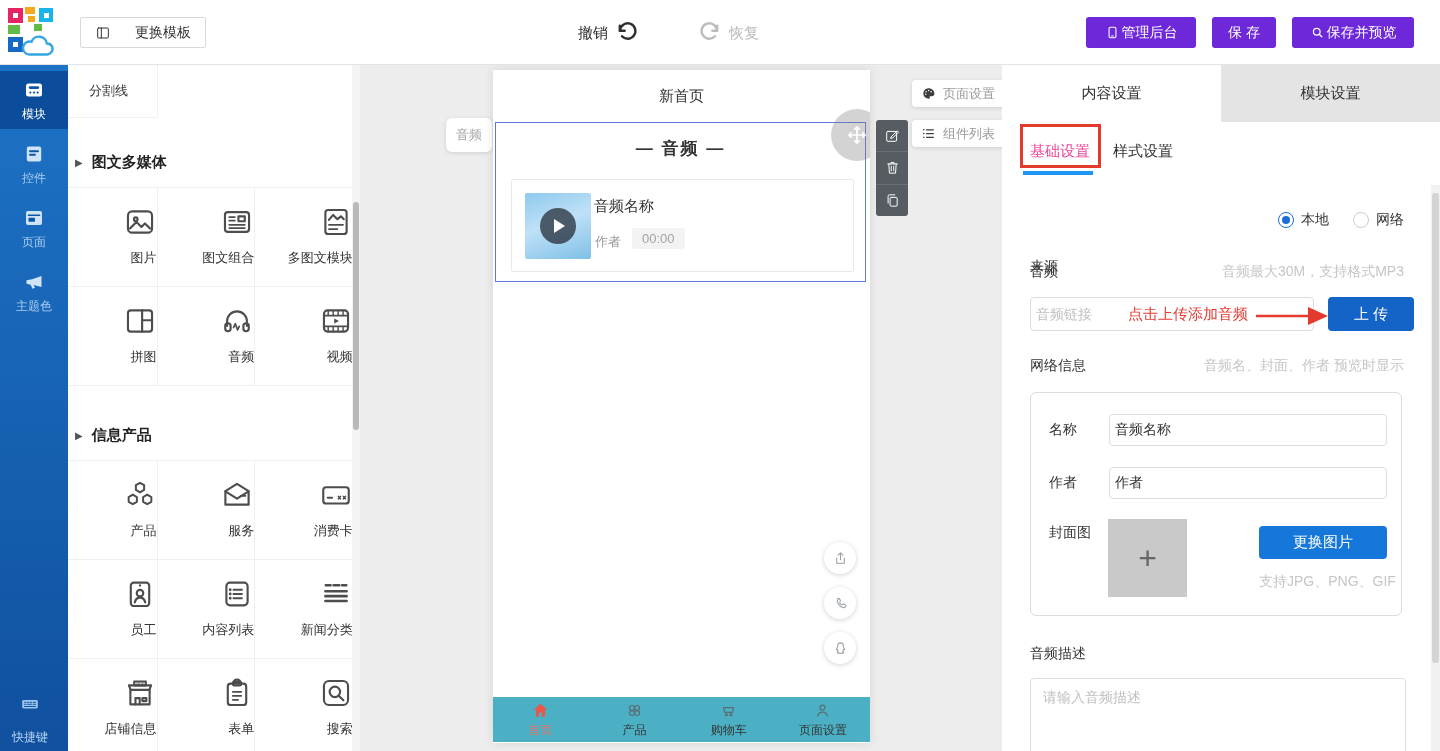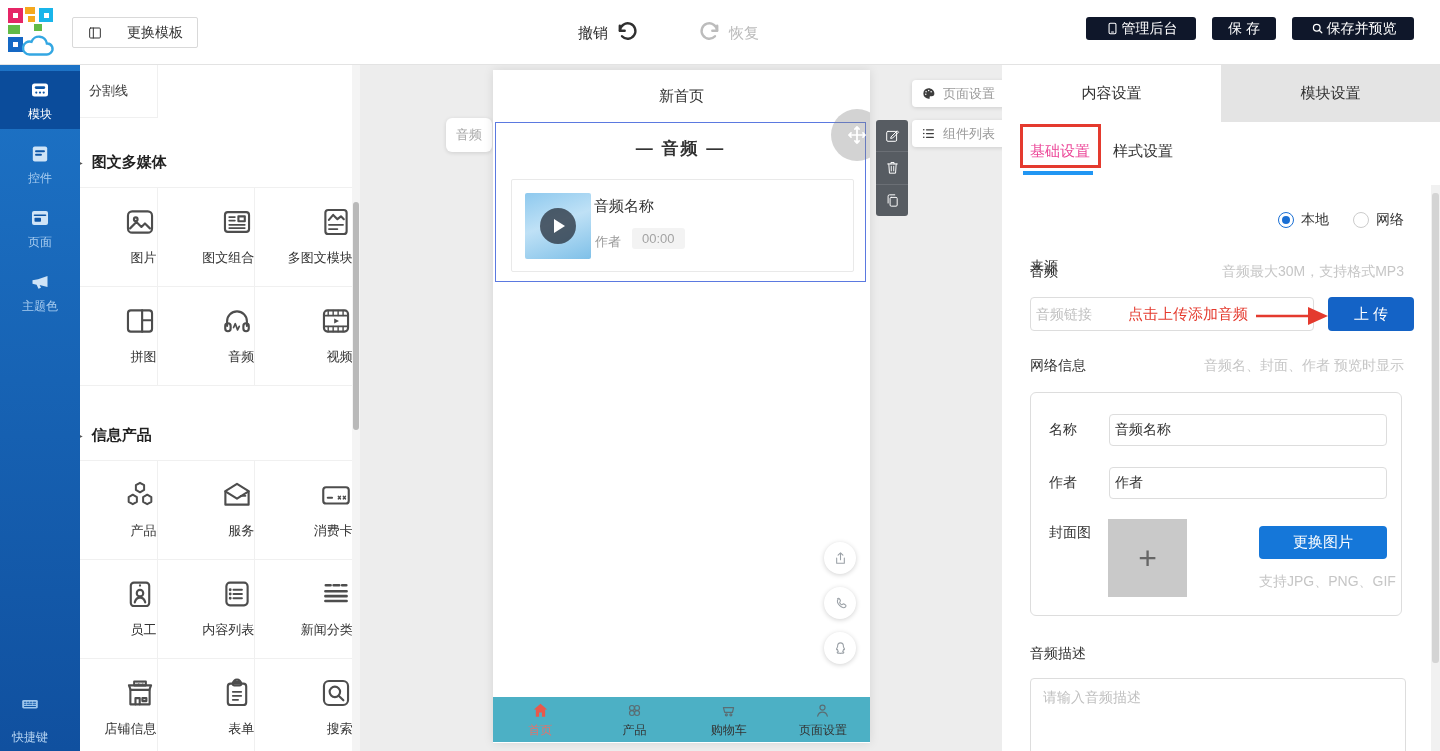--- a/index.html
+++ b/index.html
@@ -16,25 +16,25 @@
   .logo div{position:absolute;}
   .btn-outline{position:absolute;display:flex;align-items:center;gap:8px;height:31px;
                padding:0 14px;border:1px solid #d9d9d9;border-radius:2px;background:#fff;
                font-size:14px;color:#333;cursor:pointer;}
   .btn-outline .ic{width:16px;height:16px;color:#333;}
   .histbtn{position:absolute;display:flex;align-items:center;gap:7px;height:30px;font-size:15px;cursor:pointer;}
   .histbtn .ic{width:24px;height:24px;}
   .undo{color:#2f2f2f;}
   .redo{color:#bcbcbc;}
   .btn-blue{position:absolute;display:flex;align-items:center;justify-content:center;gap:2px;
-            height:23px;border-radius:3px;background:#0f172a;color:#fff;font-size:14px;cursor:pointer;}
+            height:31px;border-radius:3px;background:#6d28d9;color:#fff;font-size:14px;cursor:pointer;}
   .btn-blue .ic{width:15px;height:15px;color:#fff;}
 
   
-  .sidebar{position:absolute;left:0;top:65px;width:80px;height:686px;z-index:25;
+  .sidebar{position:absolute;left:0;top:65px;width:68px;height:686px;z-index:25;
            background:linear-gradient(180deg,#1d73c6 0%,#10509f 100%);}
   .sb-item{height:58px;margin-top:6px;display:flex;flex-direction:column;align-items:center;
            justify-content:center;gap:4px;cursor:pointer;color:#a9cdf0;}
   .sb-item .sb-ic{width:24px;height:24px;color:#cfe4f7;}
   .sb-item.active{background:#0b4c9b;color:#fff;}
   .sb-item.active .sb-ic{color:#fff;}
   .sb-lb{font-size:12px;}
   .sb-bottom{position:absolute;left:0;top:628px;width:60px;display:flex;flex-direction:column;
              align-items:center;gap:14px;color:#b6d4f2;cursor:pointer;}
   .sb-bottom .sb-ic{width:22px;height:22px;color:#9ec6ec;}
@@ -161,21 +161,21 @@
       <div style="left:0;top:31px;width:15px;height:15px;background:#1568c4;">
           <div style="position:absolute;left:5px;top:5px;width:5px;height:5px;background:#fff;"></div>
         </div>
       <div style="left:12px;top:26px;width:40px;height:26px;">
         <svg viewBox="0 0 40 26" fill="#fff" stroke="#34a7e2" stroke-width="2.4">
             <path d="M9.5 22.5a6.5 6.5 0 1 1 2-12.7 8 8 0 0 1 15.4 1.7 5.3 5.3 0 0 1 3.8 9.3c-1 .9-2.3 1.7-3.8 1.7z"></path>
           </svg>
       </div>
     </div>
 
-    <button class="btn-outline" style="left:72px;top:17px;gap:24px;">
+    <button class="btn-outline" style="left:80px;top:17px;gap:24px;">
       <span class="ic">
           <svg viewBox="0 0 24 24" fill="none" stroke="currentColor" stroke-width="1.5" stroke-linecap="round" stroke-linejoin="round">
             <rect x="4" y="4.5" width="16" height="15" rx="1.5"></rect>
             <path d="M9.5 4.5v15"></path>
           </svg>
         </span>
       <span>更换模板</span>
     </button>
 
     <div class="histbtn undo" style="left:578px;top:18px;">

